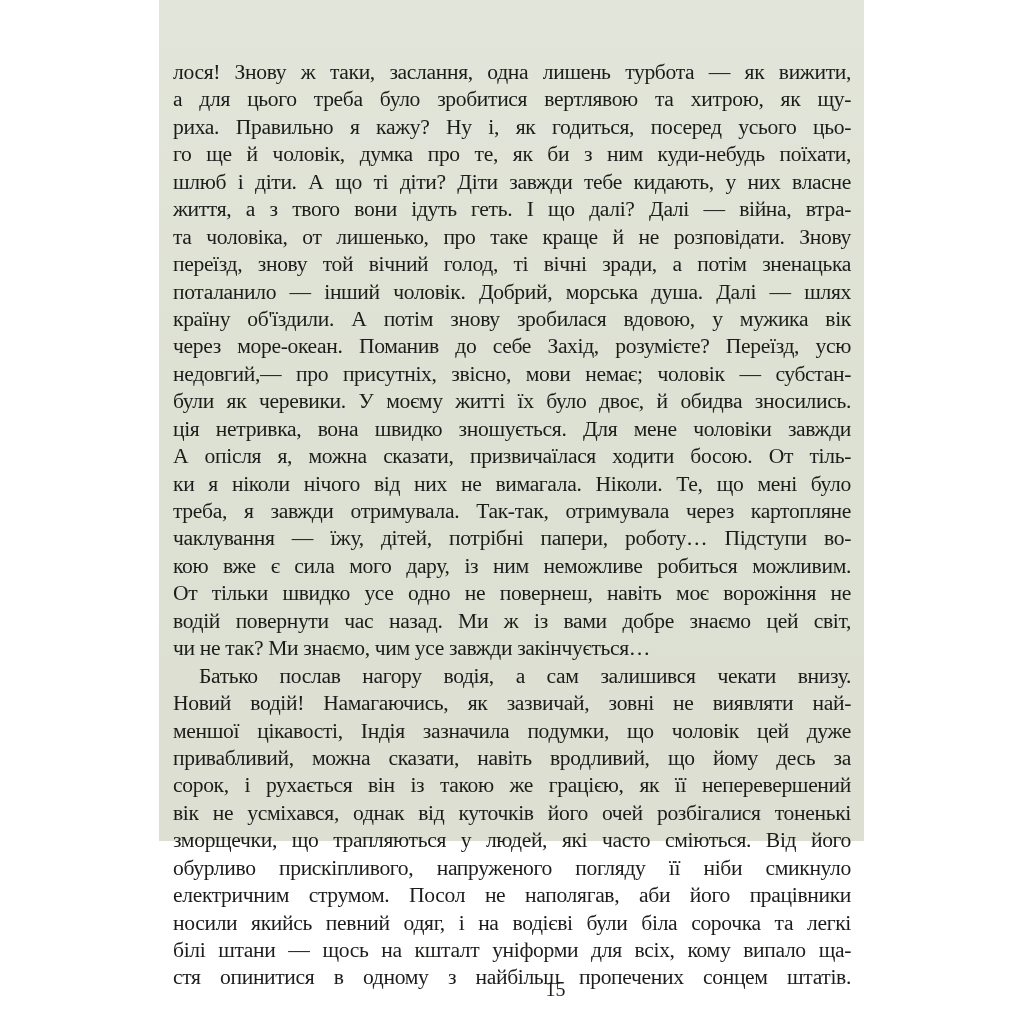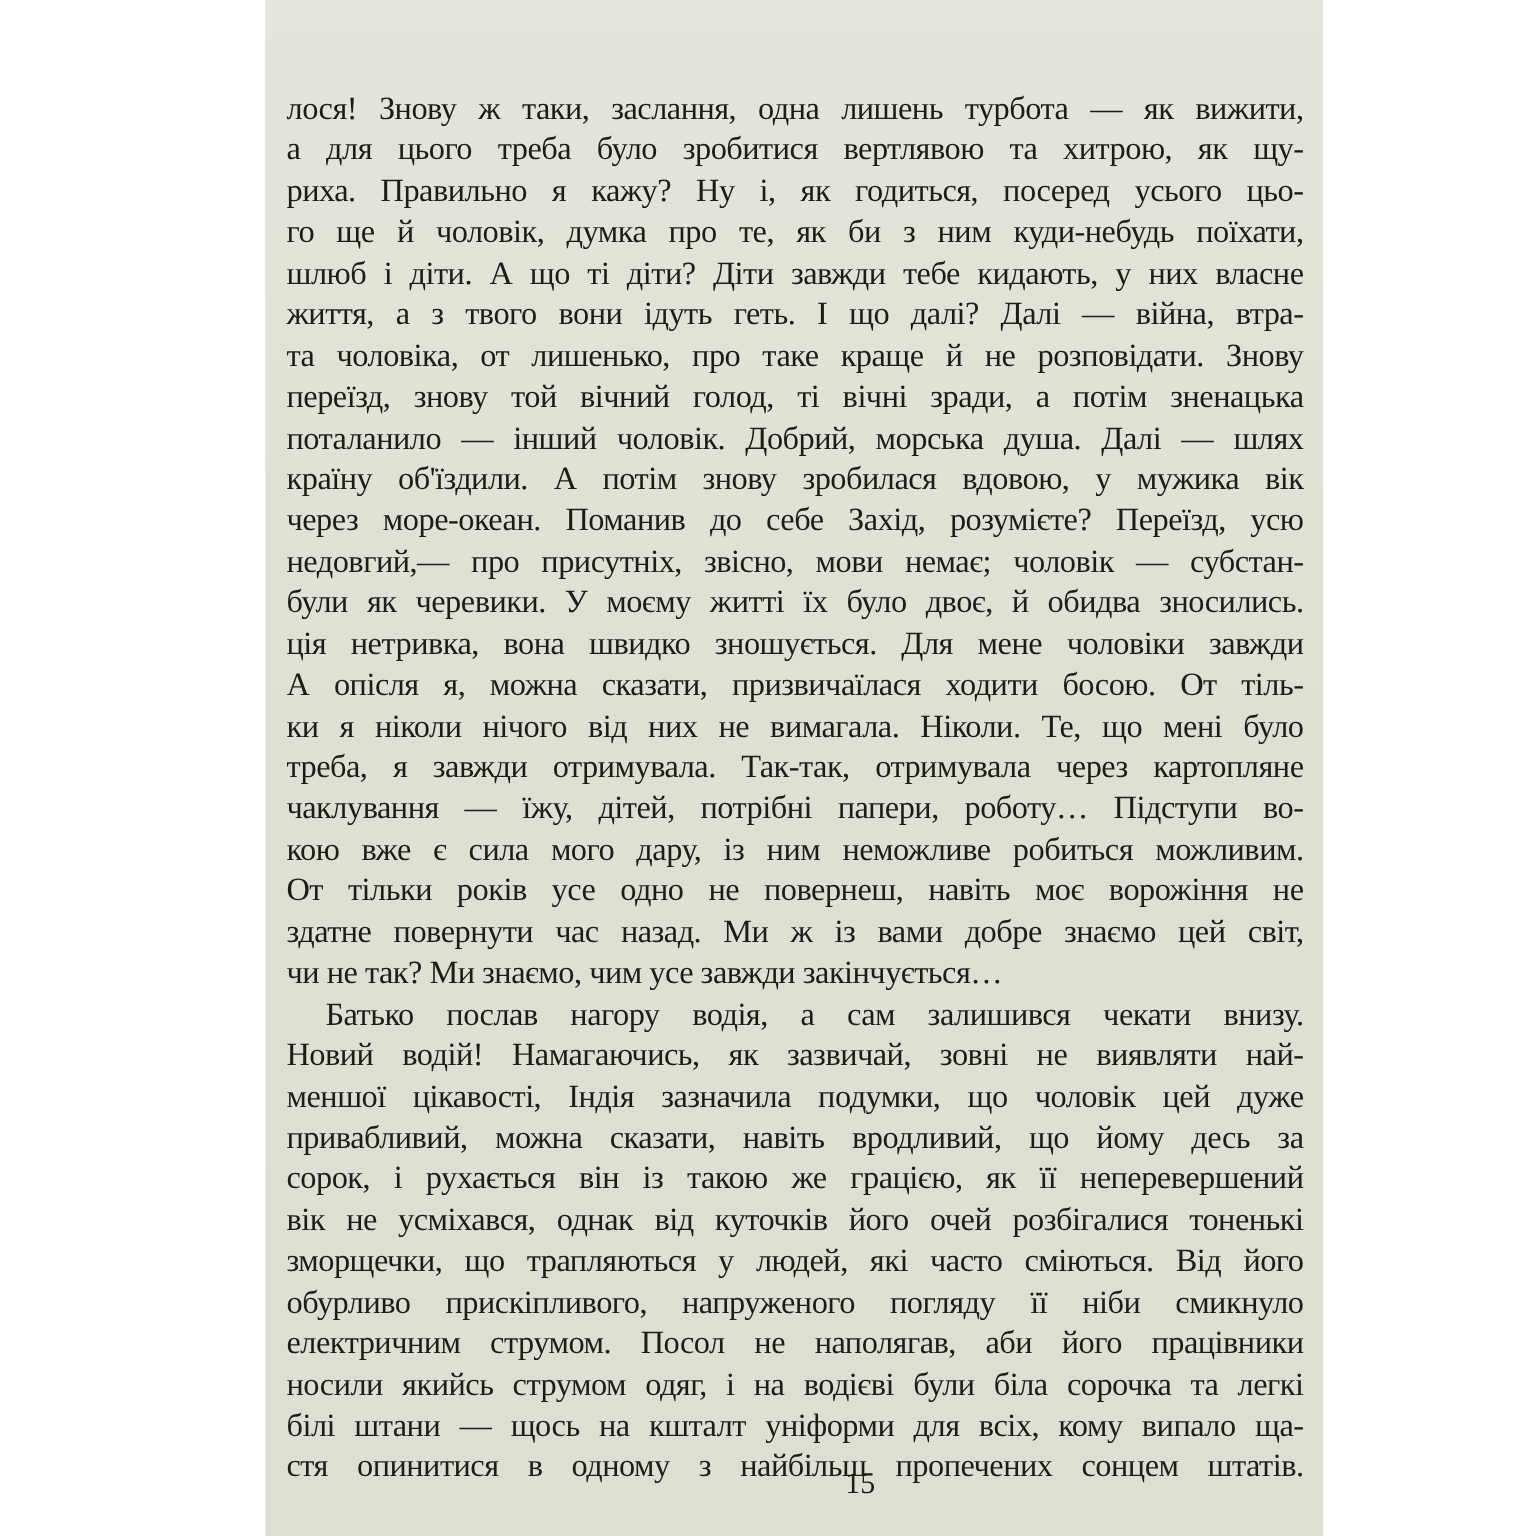--- a/index.html
+++ b/index.html
@@ -5,24 +5,24 @@
     html, body {
       margin: 0;
       padding: 0;
       background: #ffffff;
       width: 1024px;
       height: 1024px;
       overflow: hidden;
     }
     .page {
       position: absolute;
-      left: 177px;
+      left: 159px;
       top: 0;
       width: 705px;
-      height: 1024px;
+      height: 841px;
       background: #dfe3d6;
       background-image: linear-gradient(180deg, #e2e5d9 0%, #dde1d3 50%, #dcdfd2 100%);
     }
     .text-block {
       position: absolute;
       left: 14px;
       top: 59px;
       width: 678px;
       font-family: "Liberation Serif", "DejaVu Serif", serif;
       font-size: 21.6px;
@@ -74,34 +74,34 @@
       <span class="line">країну об'їздили. А потім знову зробилася вдовою, у мужика вік</span>
       <span class="line">через море-океан. Поманив до себе Захід, розумієте? Переїзд, усю</span>
       <span class="line">недовгий,— про присутніх, звісно, мови немає; чоловік — субстан-</span>
       <span class="line">були як черевики. У моєму житті їх було двоє, й обидва зносились.</span>
       <span class="line">ція нетривка, вона швидко зношується. Для мене чоловіки завжди</span>
       <span class="line">А опісля я, можна сказати, призвичаїлася ходити босою. От тіль-</span>
       <span class="line">ки я ніколи нічого від них не вимагала. Ніколи. Те, що мені було</span>
       <span class="line">треба, я завжди отримувала. Так-так, отримувала через картопляне</span>
       <span class="line">чаклування — їжу, дітей, потрібні папери, роботу… Підступи во-</span>
       <span class="line">кою вже є сила мого дару, із ним неможливе робиться можливим.</span>
-      <span class="line">От тільки років усе одно не повернеш, навіть моє ворожіння не</span>
-      <span class="line">здатне повернути час назад. Ми ж із вами добре знаємо цей світ,</span>
+      <span class="line">От тільки швидко усе одно не повернеш, навіть моє ворожіння не</span>
+      <span class="line">водій повернути час назад. Ми ж із вами добре знаємо цей світ,</span>
       <span class="line last">чи не так? Ми знаємо, чим усе завжди закінчується…</span>
     </div>
     <div>
       <span class="line indent">Батько послав нагору водія, а сам залишився чекати внизу.</span>
       <span class="line">Новий водій! Намагаючись, як зазвичай, зовні не виявляти най-</span>
       <span class="line">меншої цікавості, Індія зазначила подумки, що чоловік цей дуже</span>
       <span class="line">привабливий, можна сказати, навіть вродливий, що йому десь за</span>
       <span class="line">сорок, і рухається він із такою же грацією, як її неперевершений</span>
       <span class="line">вік не усміхався, однак від куточків його очей розбігалися тоненькі</span>
       <span class="line">зморщечки, що трапляються у людей, які часто сміються. Від його</span>
       <span class="line">обурливо прискіпливого, напруженого погляду її ніби смикнуло</span>
       <span class="line">електричним струмом. Посол не наполягав, аби його працівники</span>
-      <span class="line">носили якийсь струмом одяг, і на водієві були біла сорочка та легкі</span>
+      <span class="line">носили якийсь певний одяг, і на водієві були біла сорочка та легкі</span>
       <span class="line">білі штани — щось на кшталт уніформи для всіх, кому випало ща-</span>
       <span class="line">стя опинитися в одному з найбільш пропечених сонцем штатів.</span>
 
     </div>
   </div>
   <div class="page-number">15</div>
 </div>
 
 </body></html>

